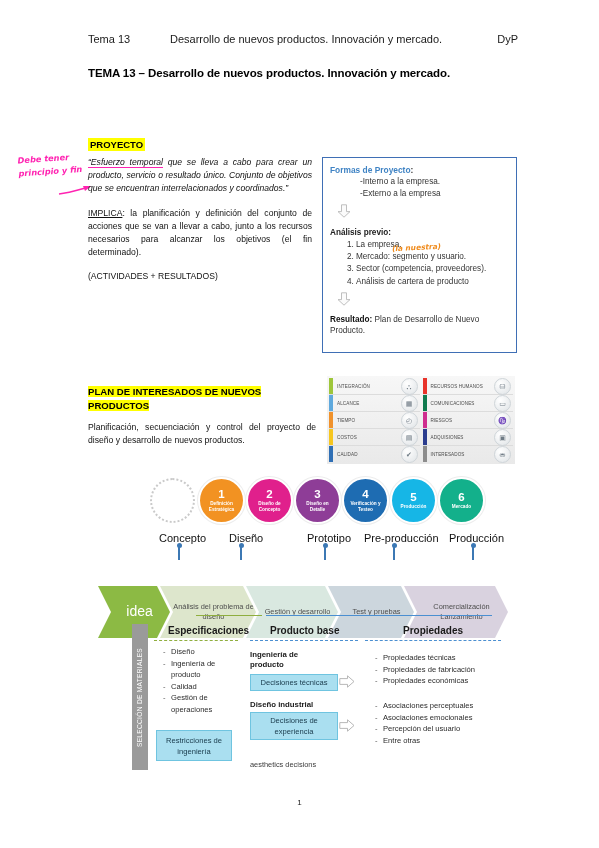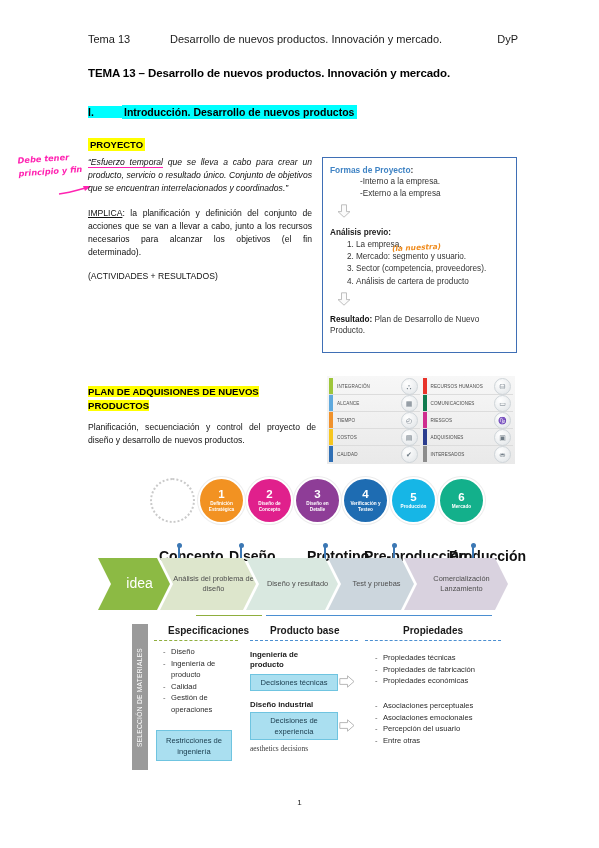--- a/index.html
+++ b/index.html
@@ -263,45 +263,44 @@
     left: 0; top: 1px;
     width: 45px; height: 45px;
     border-radius: 50%;
     border: 2px dotted #c9c9c9;
     box-sizing: border-box;
   }
 
   
   .phaselbl {
     position: absolute;
-    font-size: 14px;
-    font-weight: bold;
+    font-size: 11px;
+    font-weight: normal;
     color: #111;
     white-space: nowrap;
-    margin-top: 16px;
   }
   .pin {
     position: absolute;
     width: 2px;
     background: #3c78b4;
   }
   .pin::before {
     content: '';
     position: absolute;
     left: -1.5px; top: -3px;
     width: 5px; height: 5px;
     border-radius: 50%;
     background: #3c78b4;
   }
 
   
   .chevband {
     position: absolute;
     left: 98px;
-    top: 558px;
+    top: 586px;
     width: 410px;
     height: 52px;
   }
   .chev {
     position: absolute;
     top: 0;
     height: 52px;
     box-sizing: border-box;
     display: flex;
     align-items: center;
@@ -419,23 +418,20 @@
 <div class="page">
 
   <div class="runhead">
     <div class="rh-left">Tema 13</div>
     <div class="rh-mid">Desarrollo de nuevos productos. Innovación y mercado.</div>
     <div class="rh-right">DyP</div>
   </div>
 
   <div class="doc-title">TEMA 13 – Desarrollo de nuevos productos. Innovación y mercado.</div>
 
-  <div class="sect-wrap">
-    <span class="sect-num" style="background: rgb(0, 255, 255);">I.</span><span class="sect-label" style="background: rgb(0, 255, 255);">Introducción. Desarrollo de nuevos productos</span>
-  </div>
 
   <div class="proyecto-h" style="background: rgb(255, 255, 0);">PROYECTO</div>
 
   <div class="hand-note" style="color: rgb(255, 35, 177);">Debe tener principio y fin</div>
   <svg class="hand-arrow" viewBox="0 0 34 14">
     <path d="M1 11 C10 10, 20 7, 31 4" stroke="#ff23b1" stroke-width="1.6" fill="none"></path>
     <path d="M33 3 L25 3 L27 8 Z" fill="#ff23b1"></path>
   </svg>
 
   <div class="bodycol">
@@ -464,21 +460,21 @@
     <svg class="arrow-down" viewBox="0 0 14 14">
       <path d="M4.5 0.8 H9.5 V7.6 H13 L7 13.2 L1 7.6 H4.5 Z" fill="#fbfbfb" stroke="#b8b8b8" stroke-width="0.9"></path>
     </svg>
 
     <div class="bb-res"><b>Resultado:</b><span> Plan de Desarrollo de Nuevo Producto.</span></div>
   </div>
 
   <div class="hand-orange" style="left: 392px; top: 243px; color: rgb(240, 140, 30);">(la nuestra)</div>
 
   <div class="plan-h">
-    <span style="background: rgb(255, 255, 0);">PLAN  DE  ADQUISIONES  DE  NUEVOS</span><br>
+    <span style="background: rgb(255, 255, 0);">PLAN  DE  INTERESADOS  DE  NUEVOS</span><br>
     <span style="background: rgb(255, 255, 0);">PRODUCTOS</span>
   </div>
   <div class="plan-body">Planificación, secuenciación y control del proyecto de diseño y desarrollo de nuevos productos.</div>
 
   <div class="icongrid">
     <div class="ig-col">
       <div class="ig-row">
         <div class="ig-bar" style="background: rgb(158, 198, 59);"></div>
         <div class="ig-lbl">INTEGRACIÓN</div>
         <div class="ig-ico">⛬</div>
@@ -569,21 +565,21 @@
 
   <div class="pin" style="left:178px; top:546px; height:14px;"></div>
   <div class="pin" style="left:240px; top:546px; height:14px;"></div>
   <div class="pin" style="left:324px; top:546px; height:14px;"></div>
   <div class="pin" style="left:393px; top:546px; height:14px;"></div>
   <div class="pin" style="left:472px; top:546px; height:14px;"></div>
 
   <div class="chevband">
     <div class="chev idea" style="left:0;   width:72px; background:#8cba44;">idea</div>
     <div class="chev" style="left:62px; width:96px; background:#dde6cc;">Análisis del problema de diseño</div>
-    <div class="chev" style="left:148px;width:92px; background:#d9e8e0;">Diseño y resultado</div>
+    <div class="chev" style="left:148px;width:92px; background:#d9e8e0;">Gestión y desarrollo</div>
     <div class="chev" style="left:230px;width:86px; background:#ccd6dd;">Test y pruebas</div>
     <div class="chev" style="left:306px;width:104px;background:#d9d2df;">Comercialización Lanzamiento</div>
   </div>
 
   <div class="dashrule" style="left:196px; top:615px; width:66px; border-top:1.4px solid #8fae3e;"></div>
   <div class="dashrule" style="left:266px; top:615px; width:226px; border-top:1.4px solid #4b8fd1;"></div>
 
   <div class="bottom">
 
     <div class="vert-label">
@@ -607,21 +603,21 @@
     <div class="sub-h" style="left:118px; top:26px; width:60px;">Ingeniería de producto</div>
     <div class="cyanbox" style="left:118px; top:50px; width:88px; height:17px;">Decisiones técnicas</div>
     <svg class="hollow-arrow" style="left:207px; top:51px;" viewBox="0 0 16 13">
       <path d="M0.8 3.6 H8.5 V0.8 L15 6.5 L8.5 12.2 V9.4 H0.8 Z" fill="#ffffff" stroke="#b0b0b0" stroke-width="0.9"></path>
     </svg>
     <div class="sub-h" style="left:118px; top:76px;">Diseño industrial</div>
     <div class="cyanbox" style="left:118px; top:88px; width:88px; height:28px;">Decisiones de experiencia</div>
     <svg class="hollow-arrow" style="left:207px; top:95px;" viewBox="0 0 16 13">
       <path d="M0.8 3.6 H8.5 V0.8 L15 6.5 L8.5 12.2 V9.4 H0.8 Z" fill="#ffffff" stroke="#b0b0b0" stroke-width="0.9"></path>
     </svg>
-    <div class="plain-s" style="left:118px; top:120px;font-family:Liberation Serif, serif;">aesthetics decisions</div>
+    <div class="plain-s" style="left:118px; top:136px;">aesthetics decisions</div>
 
     <div class="col-head" style="left:271px; top:1px;">Propiedades</div>
     <div class="dashrule blue" style="left:233px; top:16px; width:136px;"></div>
     <div class="bul" style="left:242px; top:28px; width:128px;">
       <ul>
         <li>Propiedades técnicas</li>
         <li>Propiedades de fabricación</li>
         <li>Propiedades económicas</li>
       </ul>
     </div>

